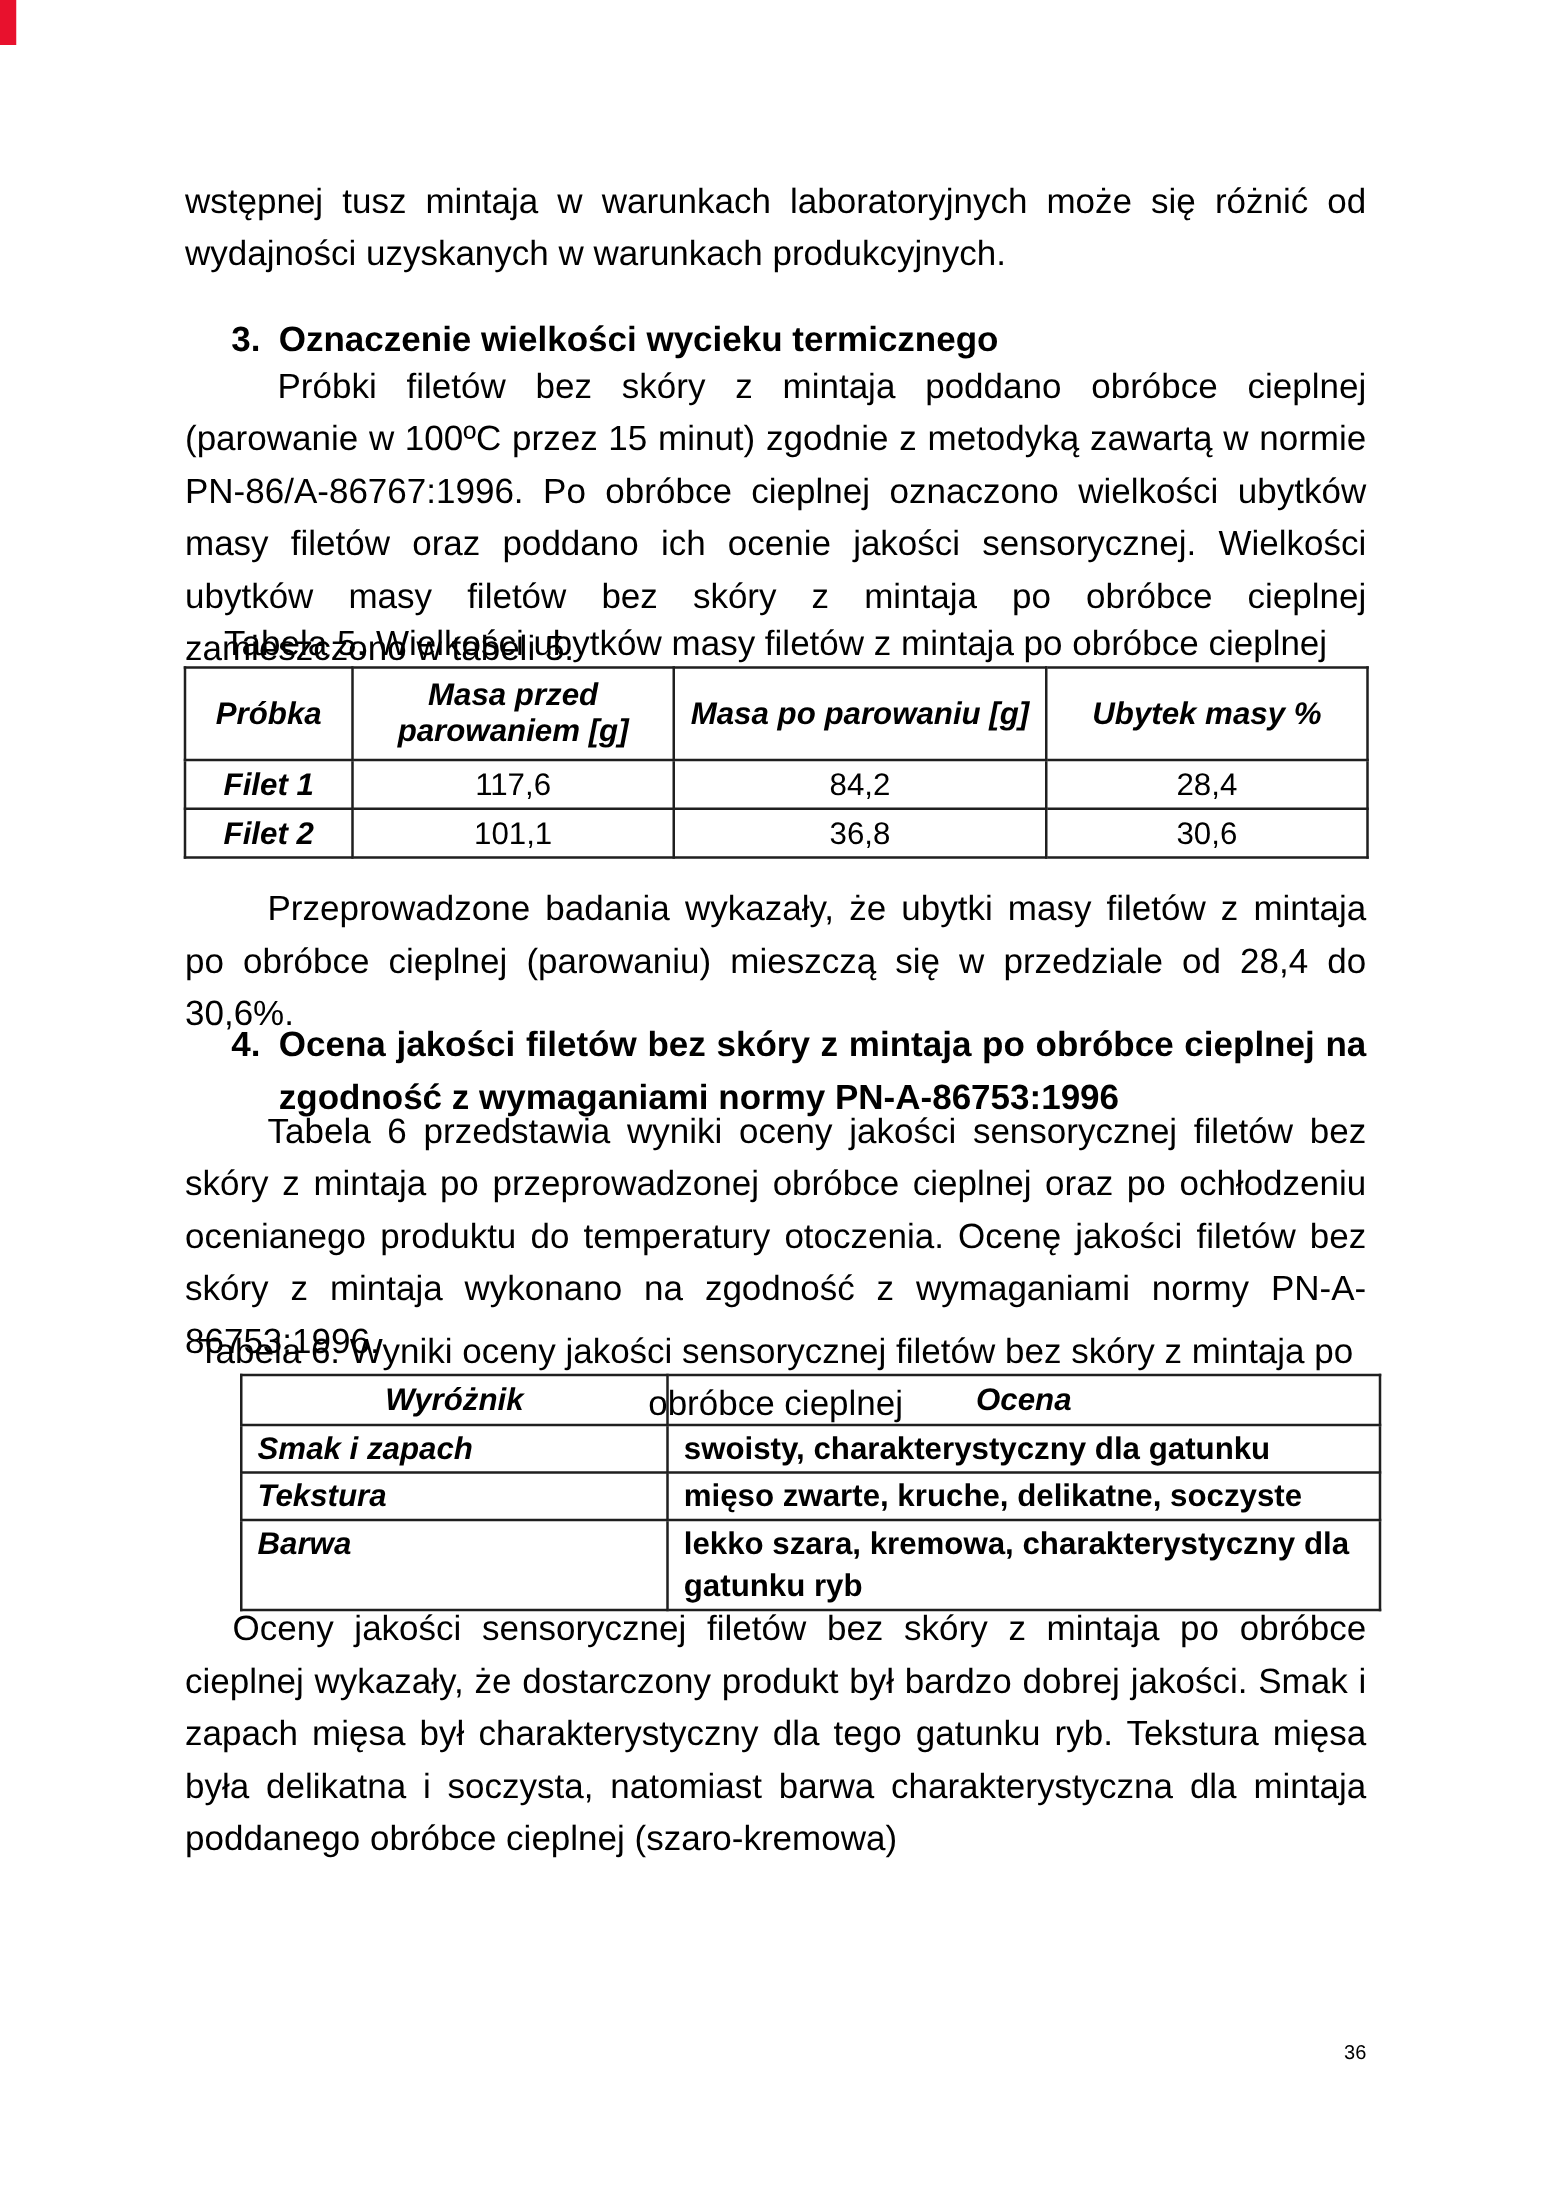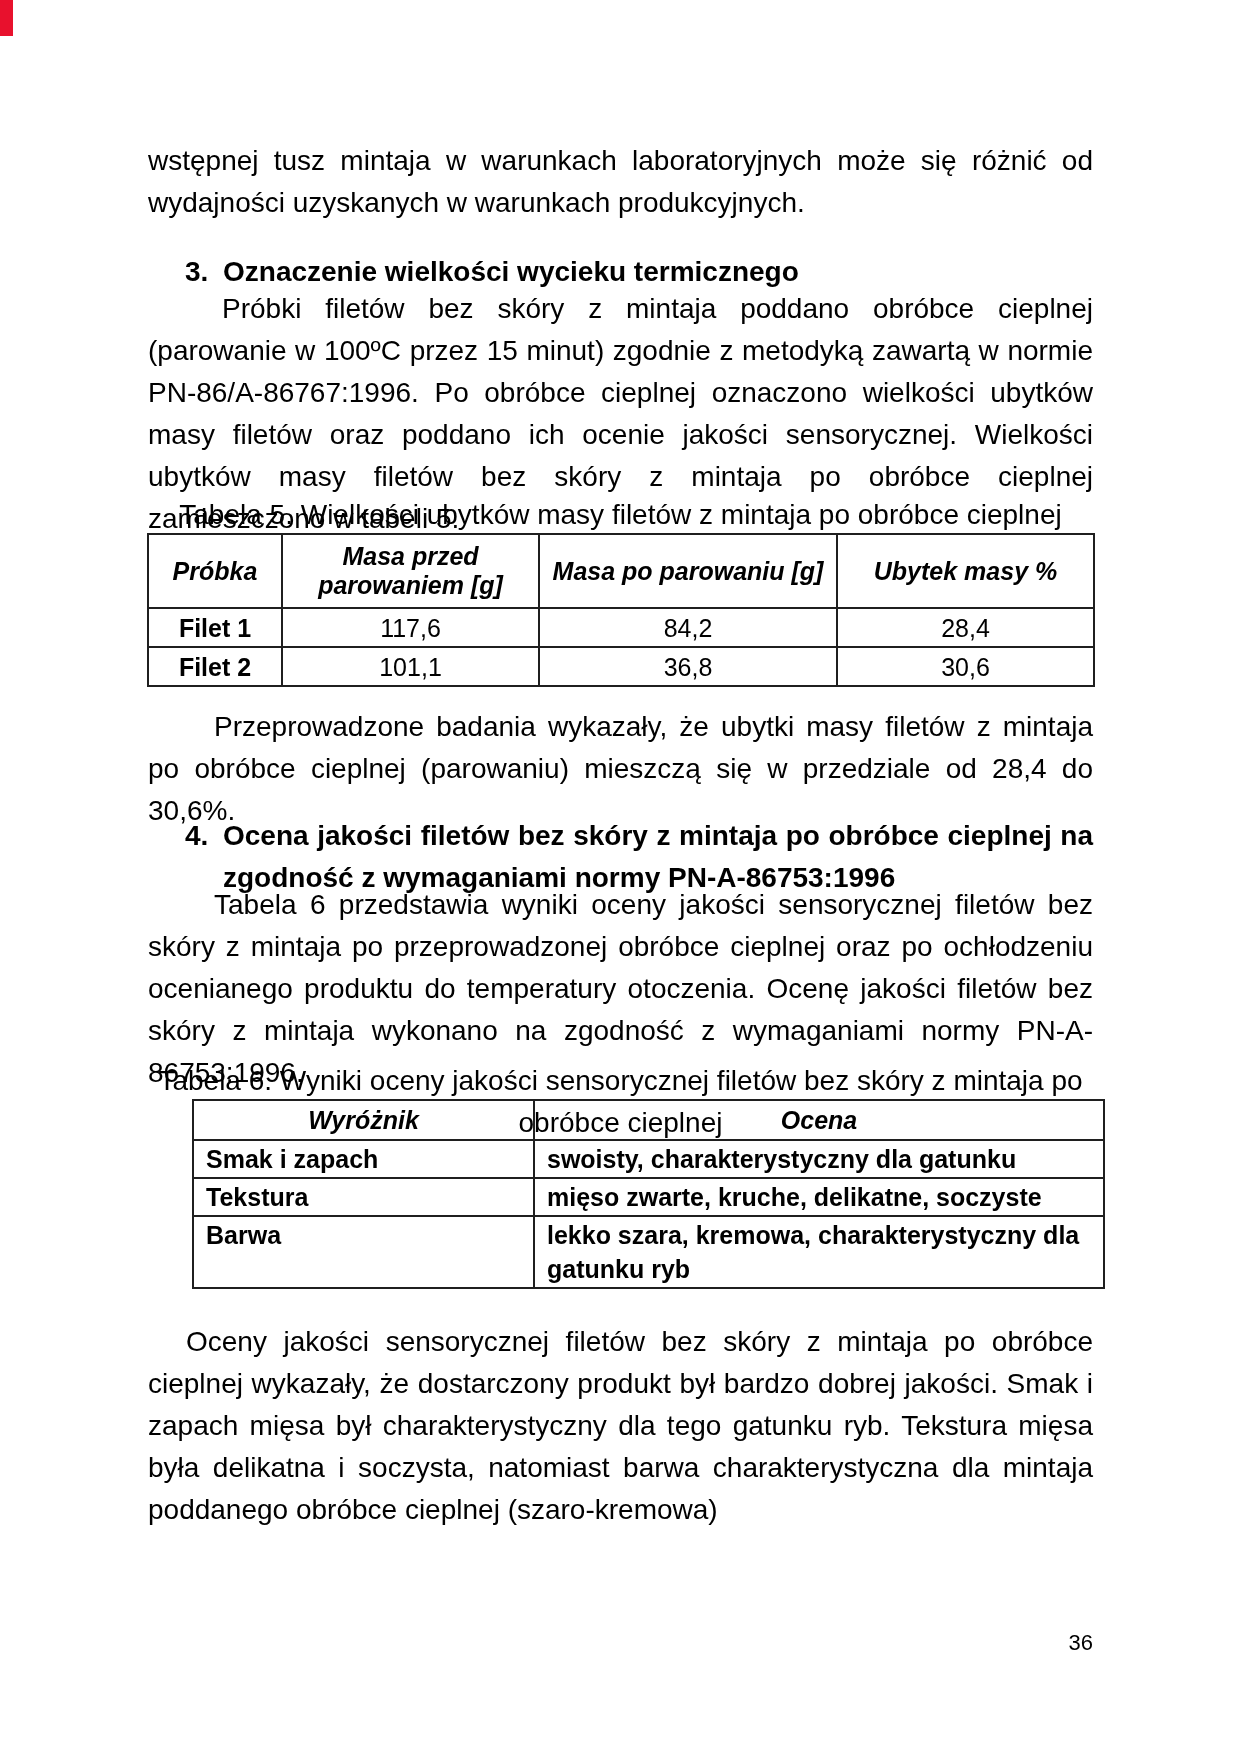--- a/index.html
+++ b/index.html
@@ -67,39 +67,40 @@
   #table5 thead th { height: 68px; }
   #table5 tbody td {
     height: 37px;
     text-align: center;
     vertical-align: middle;
     line-height: 36px;
     padding: 0 4px;
   }
   #table5 td.rowlabel, #table6 td.rowlabel {
     font-weight: bold;
+    font-style: italic;
   }
   #table6 { left: 192px; top: 1099px; width: 911px; }
   #table6 thead th { height: 34px; line-height: 30px; }
   #table6 tbody td {
     vertical-align: middle;
     line-height: 34px;
     padding: 1px 6px 1px 12px;
     text-align: left;
     font-weight: bold;
   }
   #table6 tbody tr.r1 td, #table6 tbody tr.r2 td { height: 34px; }
   #table6 tbody tr.r3 td { height: 68px; vertical-align: top; }
   .pagenum {
     position: absolute;
     left: 148px;
     width: 945px;
     top: 1622px;
     text-align: right;
-    font-size: 22px;
+    font-size: 16px;
     line-height: 42px;
   }
 </style>
 </head>
 <body>
 
 <div class="page">
 
   <div class="corner-marker" style="background-color: rgb(232, 17, 45);"></div>
 
@@ -176,17 +177,17 @@
         <td class="rowlabel">Tekstura</td>
         <td>mięso zwarte, kruche, delikatne, soczyste</td>
       </tr>
       <tr class="r3">
         <td class="rowlabel">Barwa</td>
         <td>lekko szara, kremowa, charakterystyczny dla gatunku ryb</td>
       </tr>
     </tbody>
   </table>
 
-  <div class="block para ind38" style="top:1321px;">Oceny jakości sensorycznej filetów bez skóry z mintaja po obróbce cieplnej wykazały, że dostarczony produkt był bardzo dobrej jakości. Smak i zapach mięsa był charakterystyczny dla tego gatunku ryb. Tekstura mięsa była delikatna i soczysta, natomiast barwa charakterystyczna dla mintaja poddanego obróbce cieplnej (szaro-kremowa)</div>
+  <div class="block para ind38" style="top:1282px;">Oceny jakości sensorycznej filetów bez skóry z mintaja po obróbce cieplnej wykazały, że dostarczony produkt był bardzo dobrej jakości. Smak i zapach mięsa był charakterystyczny dla tego gatunku ryb. Tekstura mięsa była delikatna i soczysta, natomiast barwa charakterystyczna dla mintaja poddanego obróbce cieplnej (szaro-kremowa)</div>
 
   <div class="pagenum">36</div>
 
 </div>
 
 </body></html>

